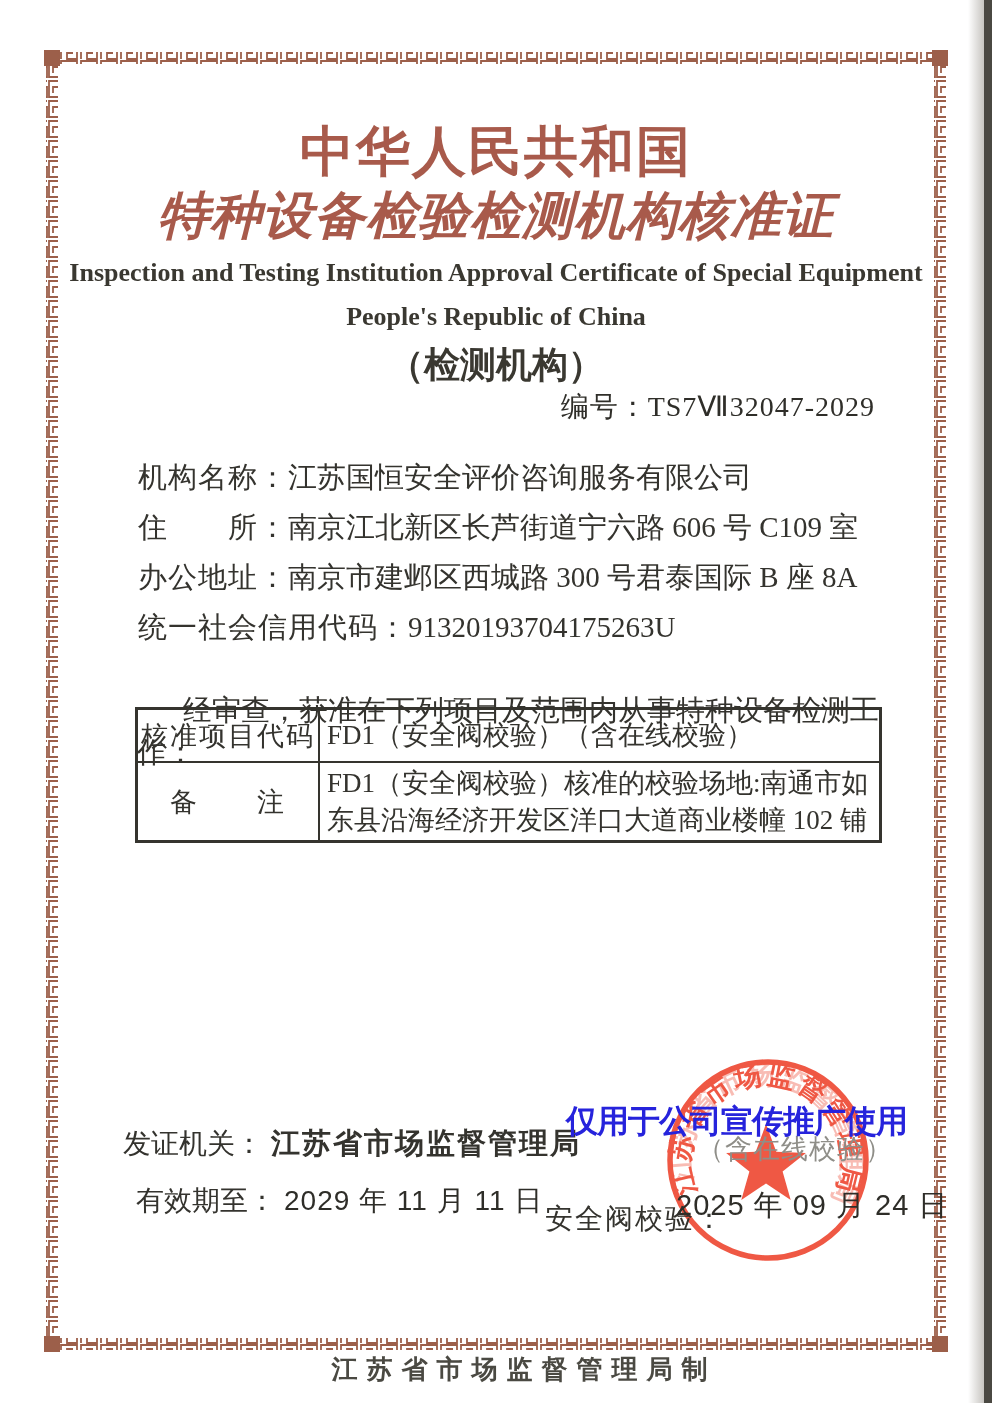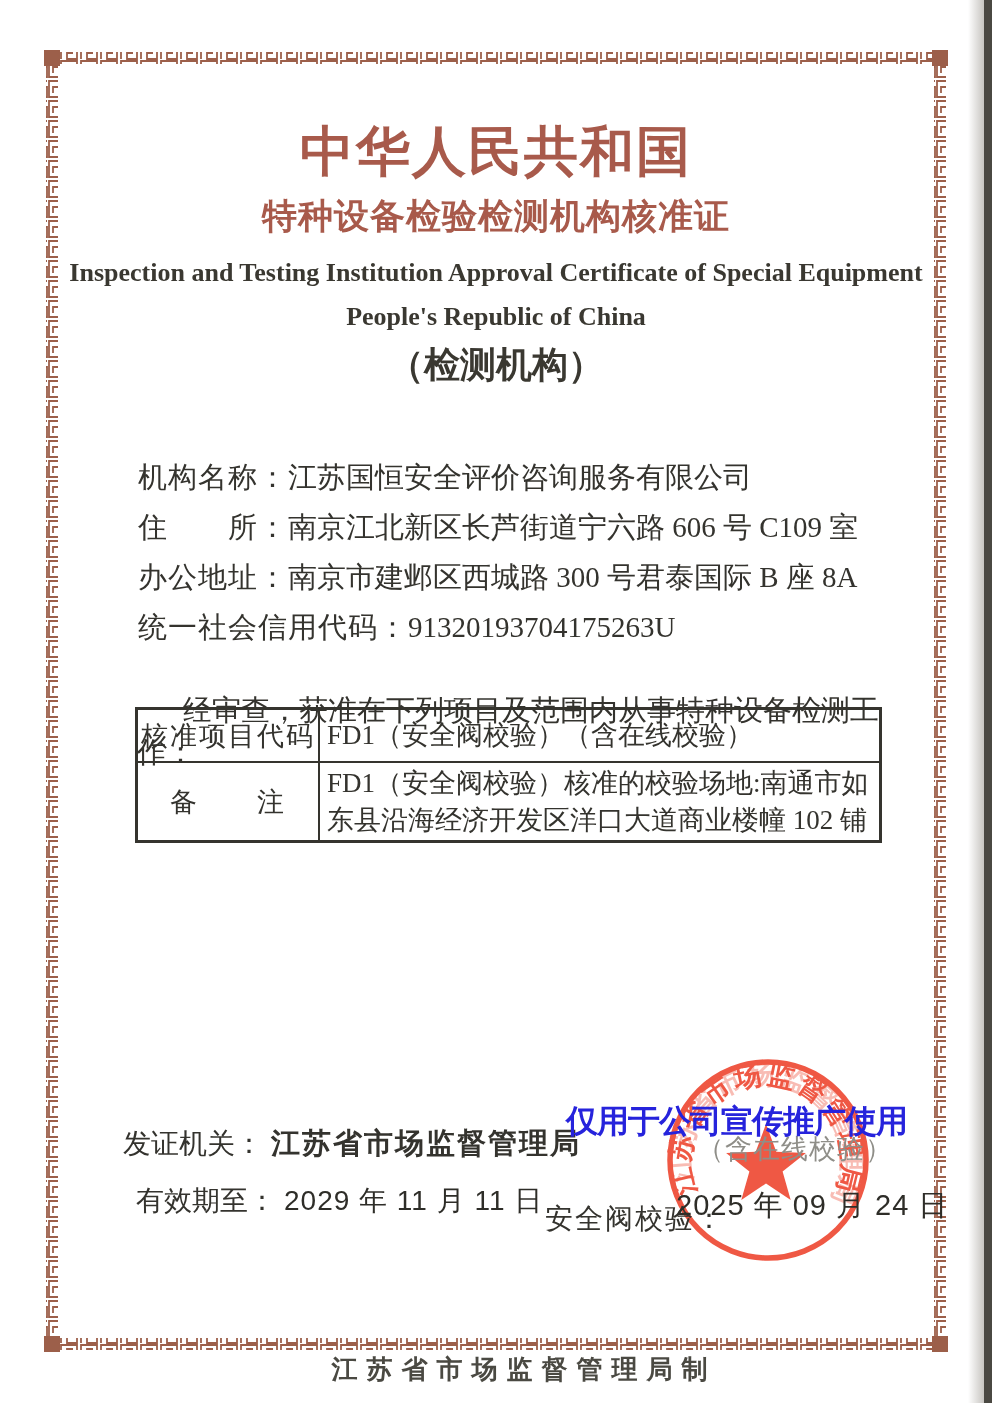--- a/index.html
+++ b/index.html
@@ -14,21 +14,21 @@
   
   .frame{position:absolute;left:0;top:0;}
   
   .scan-shadow{position:absolute;right:8px;top:0;width:16px;height:100%;
     background:linear-gradient(to right, rgba(90,80,60,0), rgba(70,62,48,.30));}
   .scan-edge{position:absolute;right:0;top:0;width:8px;height:100%;background:#4a4842;}
   
   .header{position:absolute;left:60px;top:118px;width:872px;text-align:center;}
   .title-cn{font-family:"Liberation Sans", sans-serif;font-weight:700;color:#a85a4b;}
   .title-cn.l1{font-size:54px;line-height:66px;letter-spacing:2px;}
-  .title-cn.l2{font-size:35px;line-height:64px;letter-spacing:1px;}
+  .title-cn.l2{font-size:51px;line-height:64px;letter-spacing:1px;font-style:italic;}
   .title-en{font-family:"Liberation Serif", serif;font-weight:700;color:#3a3831;
     font-size:26px;line-height:38px;margin-top:6px;}
   .subtitle{font-family:"Liberation Sans", sans-serif;font-weight:700;color:#3a3831;
     font-size:36px;line-height:46px;margin-top:6px;}
   
   .cert-no{position:absolute;top:388px;right:117px;font-size:28px;letter-spacing:1px;color:#2f2e29;}
   
   .info{position:absolute;left:138px;top:452px;width:760px;}
   .info-row{height:50px;line-height:50px;font-size:29px;white-space:nowrap;}
   .info-row .lbl{letter-spacing:1px;}
@@ -82,20 +82,23 @@
   </svg>
 
   <div class="header">
     <div class="title-cn l1">中华人民共和国</div>
     <div class="title-cn l2">特种设备检验检测机构核准证</div>
     <div class="title-en">Inspection and Testing Institution Approval Certificate of Special Equipment</div>
     <div class="title-en">People's Republic of China</div>
     <div class="subtitle">（检测机构）</div>
   </div>
 
+  <div class="cert-no">
+    <span>编号：</span><span>TS7Ⅶ32047-2029</span>
+  </div>
 
   <div class="info">
     <div class="info-row">
       <span class="lbl">机构名称：</span><span>江苏国恒安全评价咨询服务有限公司</span>
     </div>
     <div class="info-row">
       <span class="lbl">住　　所：</span><span>南京江北新区长芦街道宁六路 606 号 C109 室</span>
     </div>
     <div class="info-row">
       <span class="lbl">办公地址：</span><span>南京市建邺区西城路 300 号君泰国际 B 座 8A</span>

